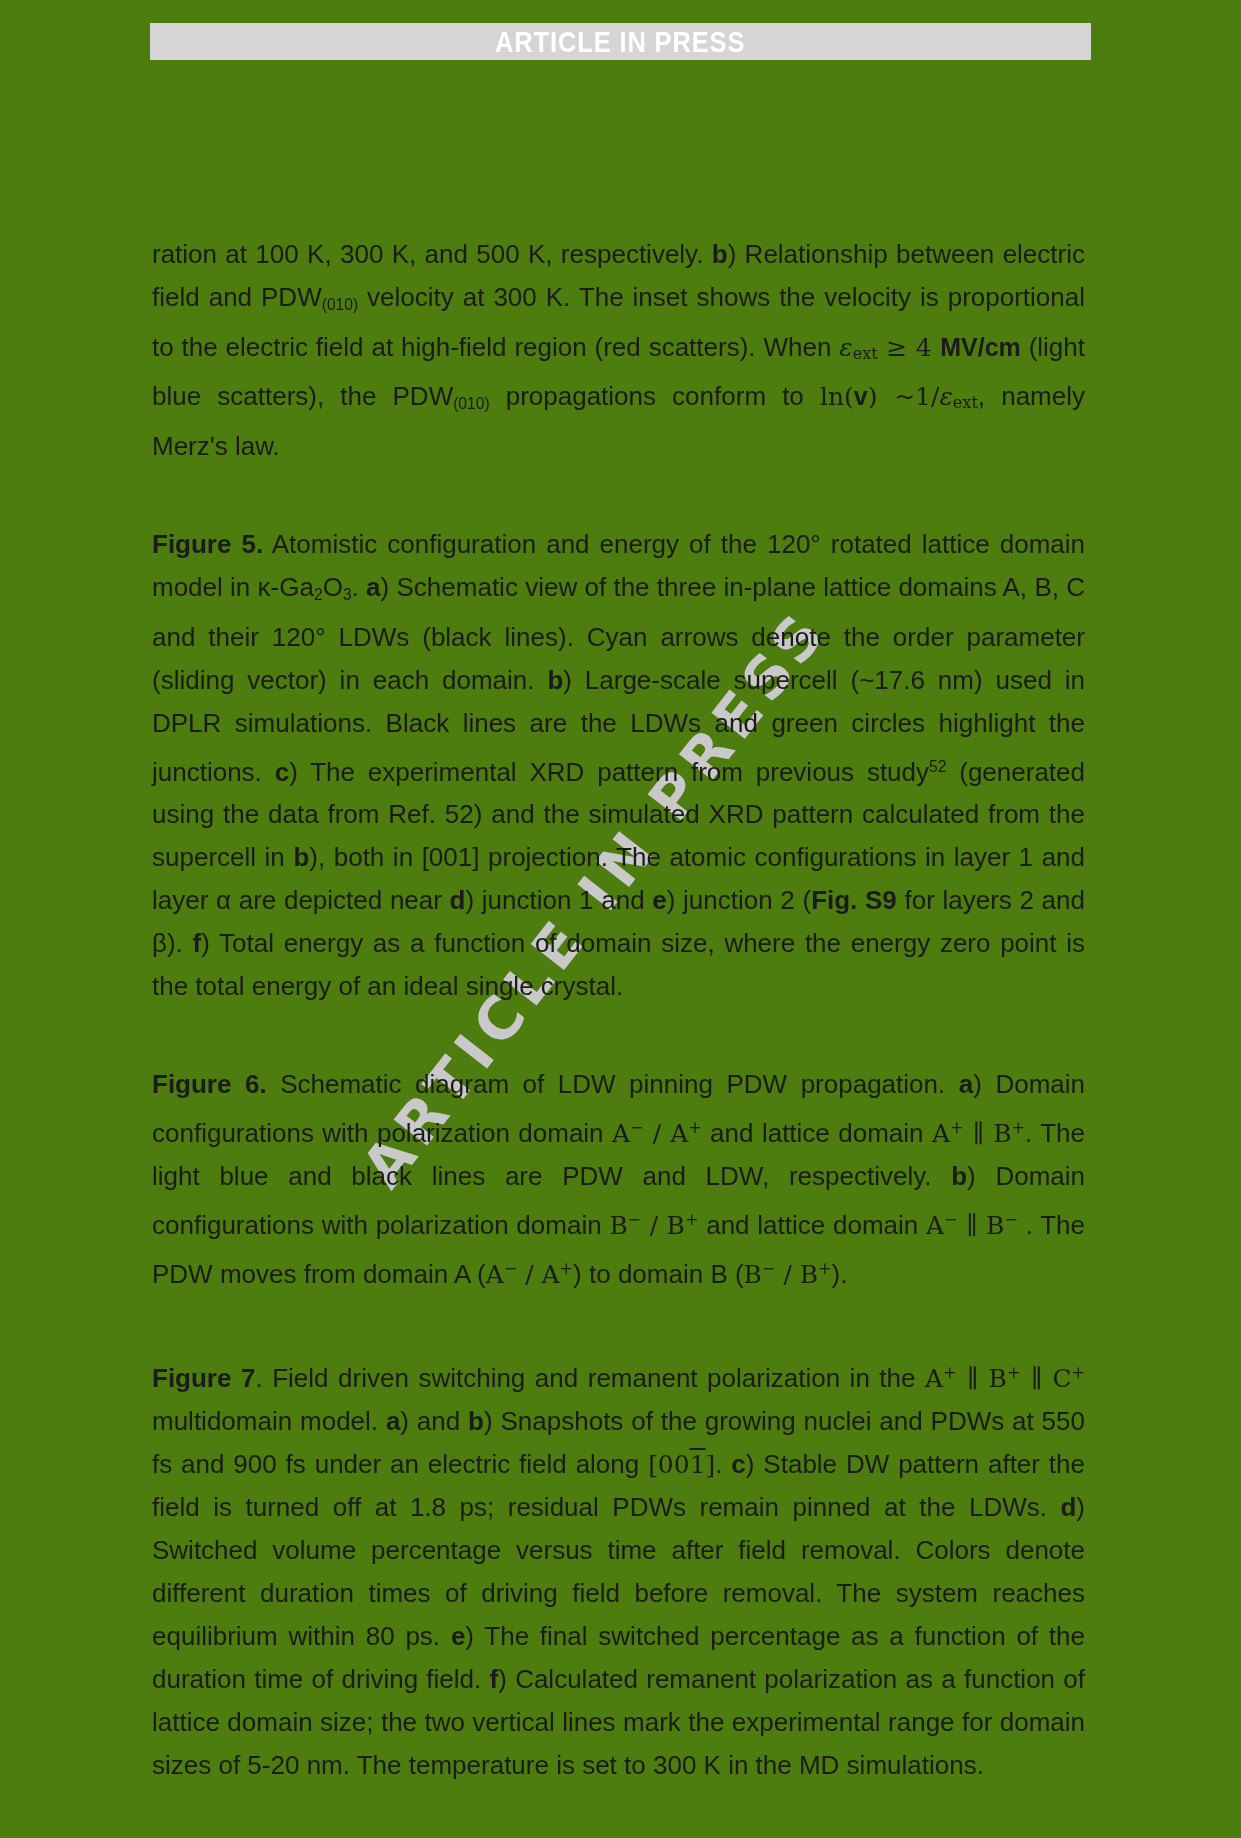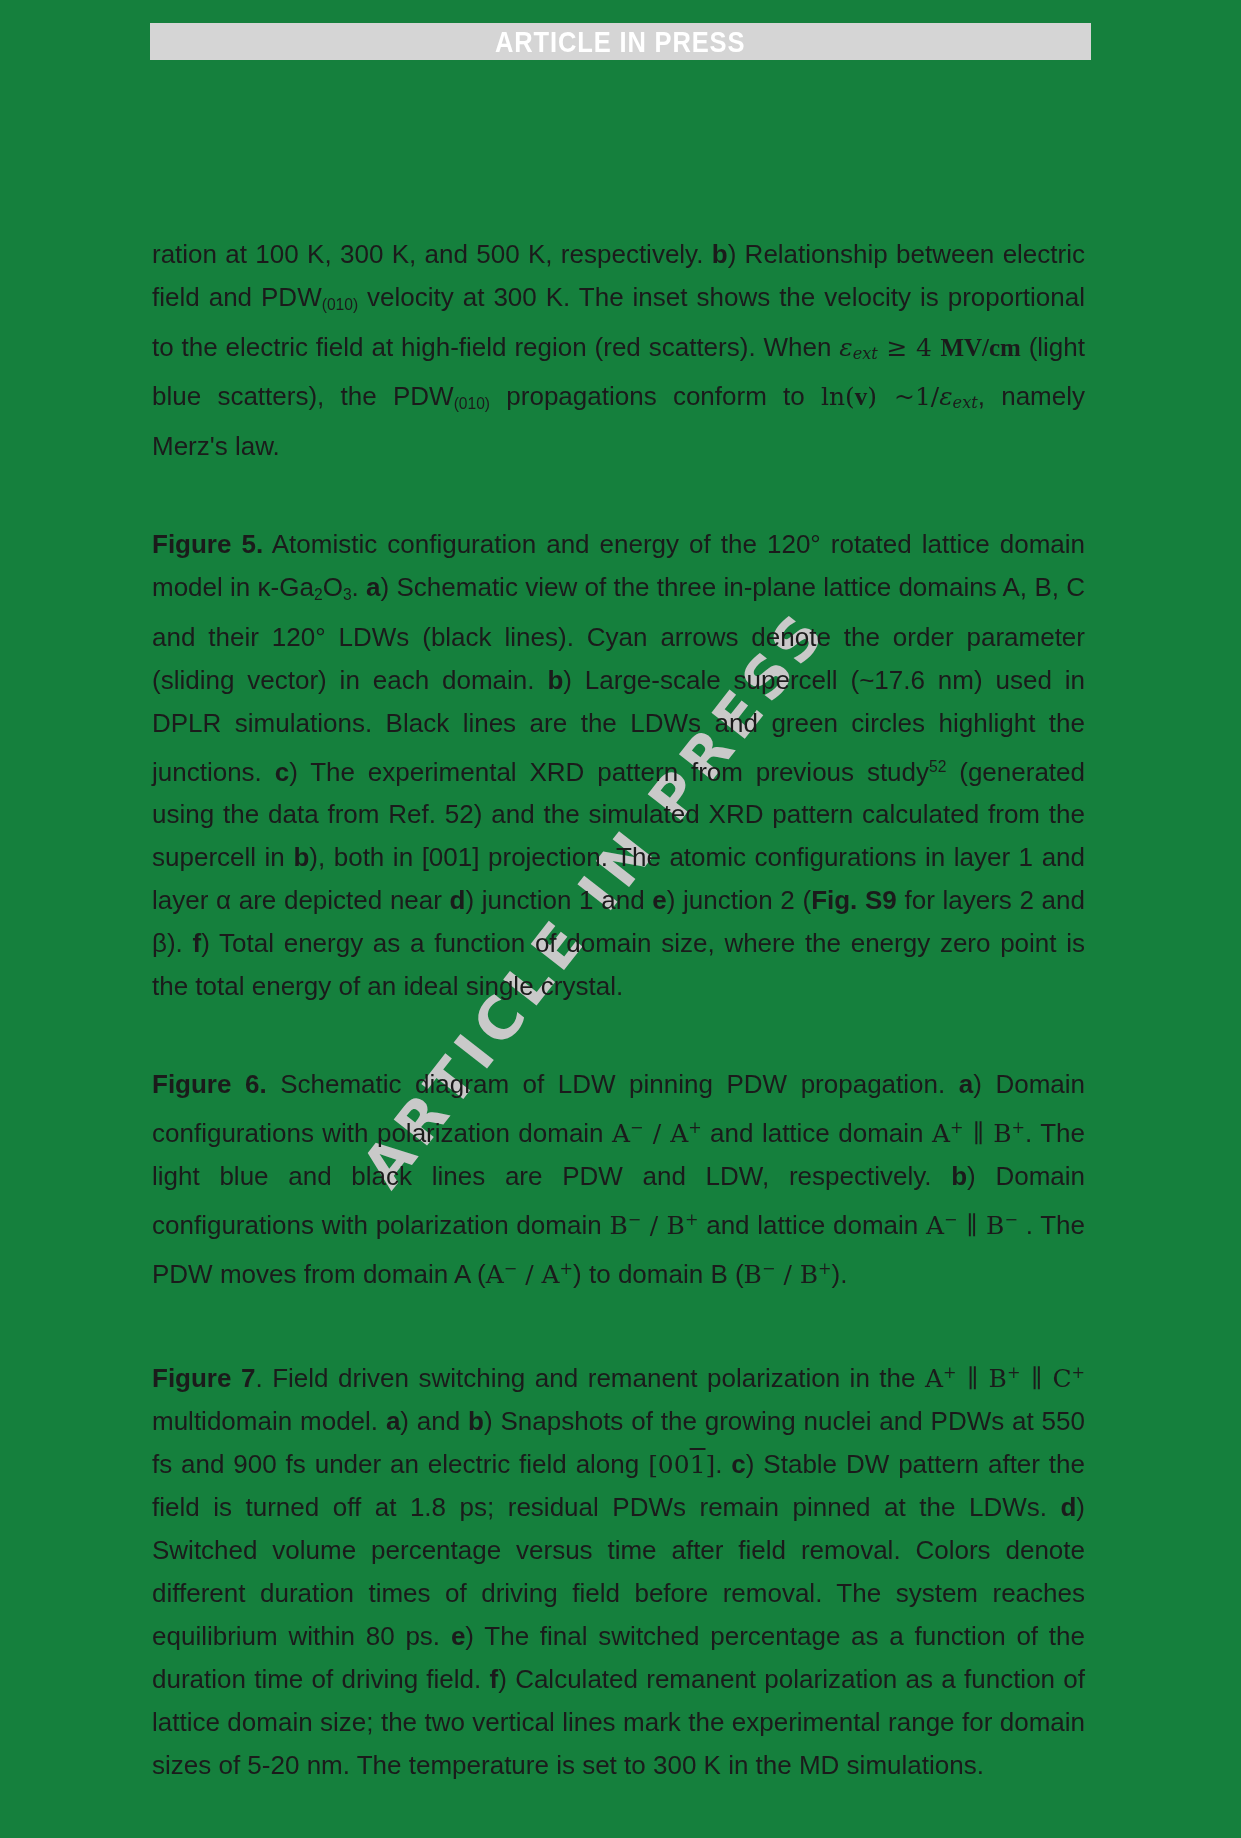--- a/index.html
+++ b/index.html
@@ -1,20 +1,20 @@
 <!DOCTYPE html>
 <html><head>
 <meta charset="utf-8">
 <style>
   html, body { margin: 0; padding: 0; background: #ffffff; }
   .page {
     position: relative;
     width: 1241px;
     height: 1838px;
-    background: #15803d;
+    background: #4d7c0f;
     overflow: hidden;
     font-family: "Liberation Sans", sans-serif;
   }
   .banner {
     position: absolute;
     left: 150px;
     top: 23px;
     width: 941px;
     height: 37px;
     background: var(--banner-bg, #d5d5d5);
@@ -59,24 +59,24 @@
   .page-paragraph {
     margin: 0 0 55px 0;
     text-align: justify;
   }
   .page-paragraph span { line-height: 43px; }
   .seg-n  { }
   .seg-b  { font-weight: 700; }
   .seg-sub { font-size: 60%; vertical-align: -0.25em; margin-top: 20px; }
   .seg-sup { font-size: 60%; vertical-align: 0.55em; }
   .seg-m  { font-family: "DejaVu Serif", "DejaVu Sans", serif; font-size: 96%; }
-  .seg-mb { font-family: Liberation Serif, serif; font-size: 96%; font-weight: 700; }
+  .seg-mb { font-family: Liberation Sans, sans-serif; font-size: 96%; font-weight: 700; }
   .seg-mi { font-family: "DejaVu Serif", "DejaVu Sans", serif; font-size: 96%; font-style: italic; }
   .seg-msup { font-family: "DejaVu Serif", "DejaVu Sans", serif; font-size: 62%; vertical-align: 0.55em; }
-  .seg-msub { font-family: "DejaVu Serif", "DejaVu Sans", serif; font-size: 62%; font-style: italic; vertical-align: -0.2em; }
+  .seg-msub { font-family: "DejaVu Serif", "DejaVu Sans", serif; font-size: 62%; vertical-align: -0.2em; }
   .seg-mo { font-family: "DejaVu Serif", "DejaVu Sans", serif; font-size: 96%; text-decoration: overline; }
 </style>
 </head>
 <body>
 
 <div class="page" style="--banner-bg: #d5d5d5; --banner-text: #ffffff; --watermark: #c9c9c9; --body-text: #1b1b1b;">
   <div class="banner">
     <span class="banner-label">ARTICLE IN PRESS</span>
   </div>
   <div class="watermark">ARTICLE IN PRESS</div>

